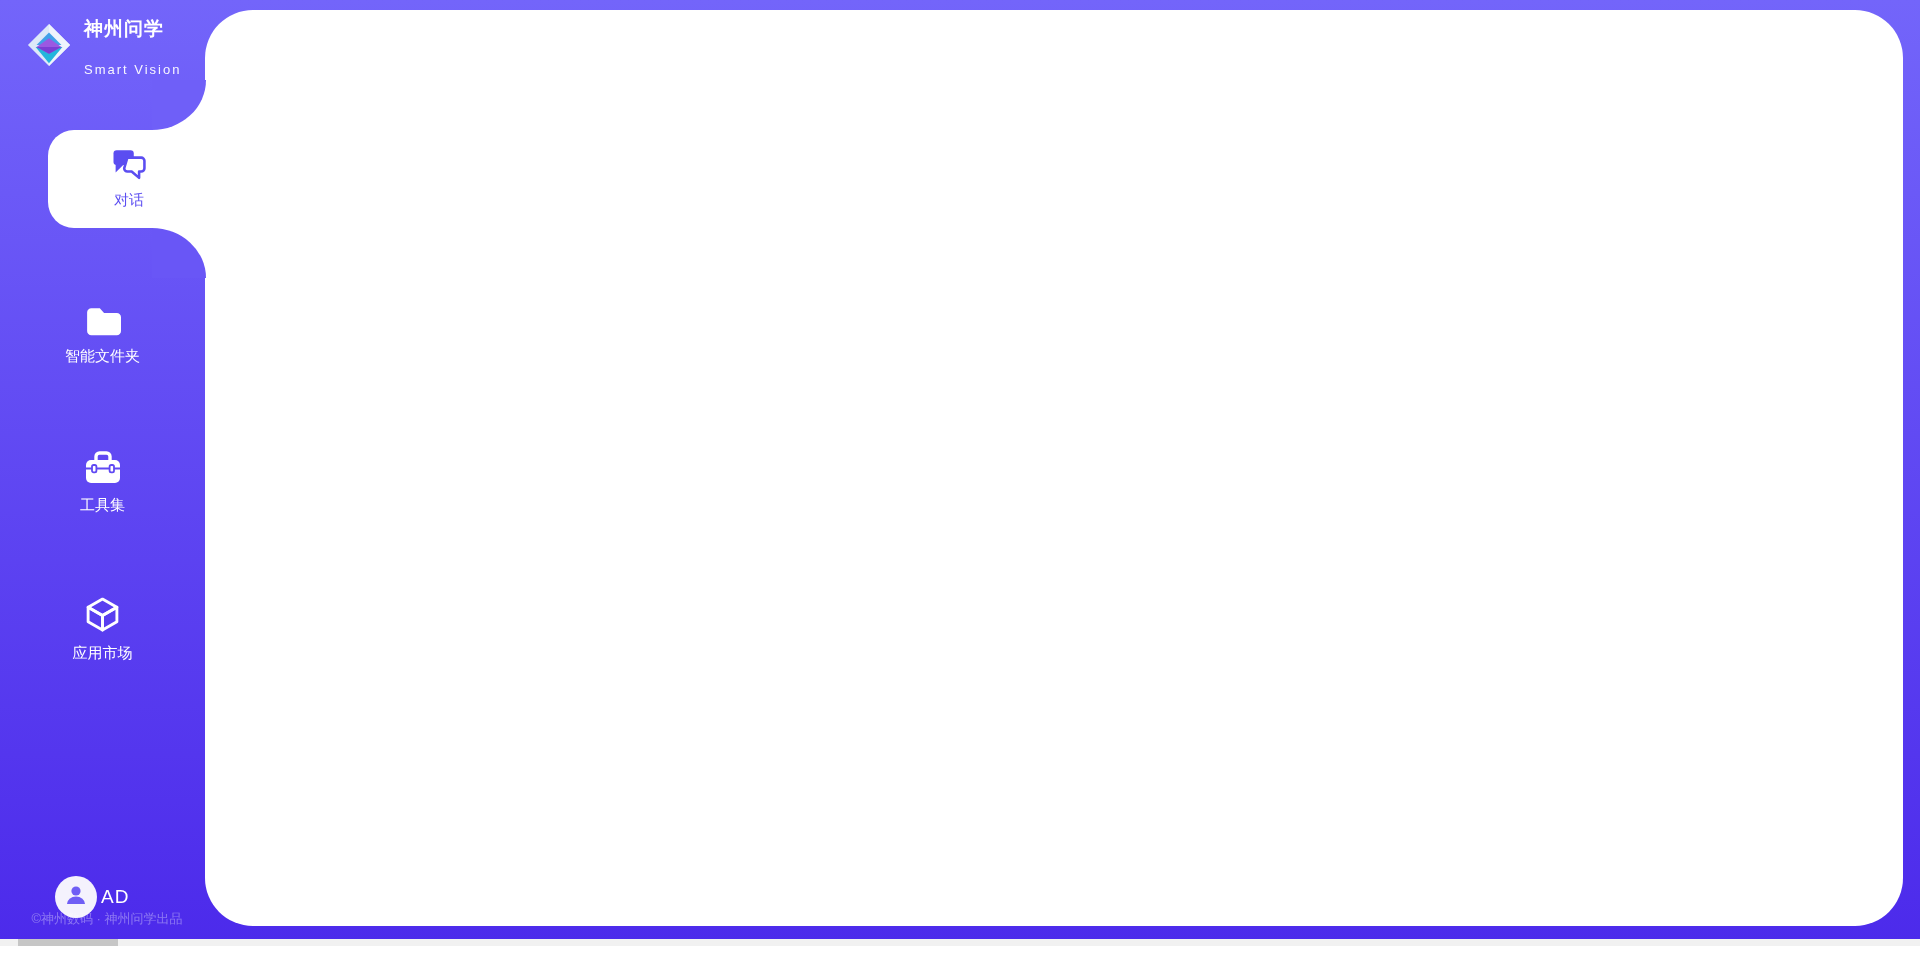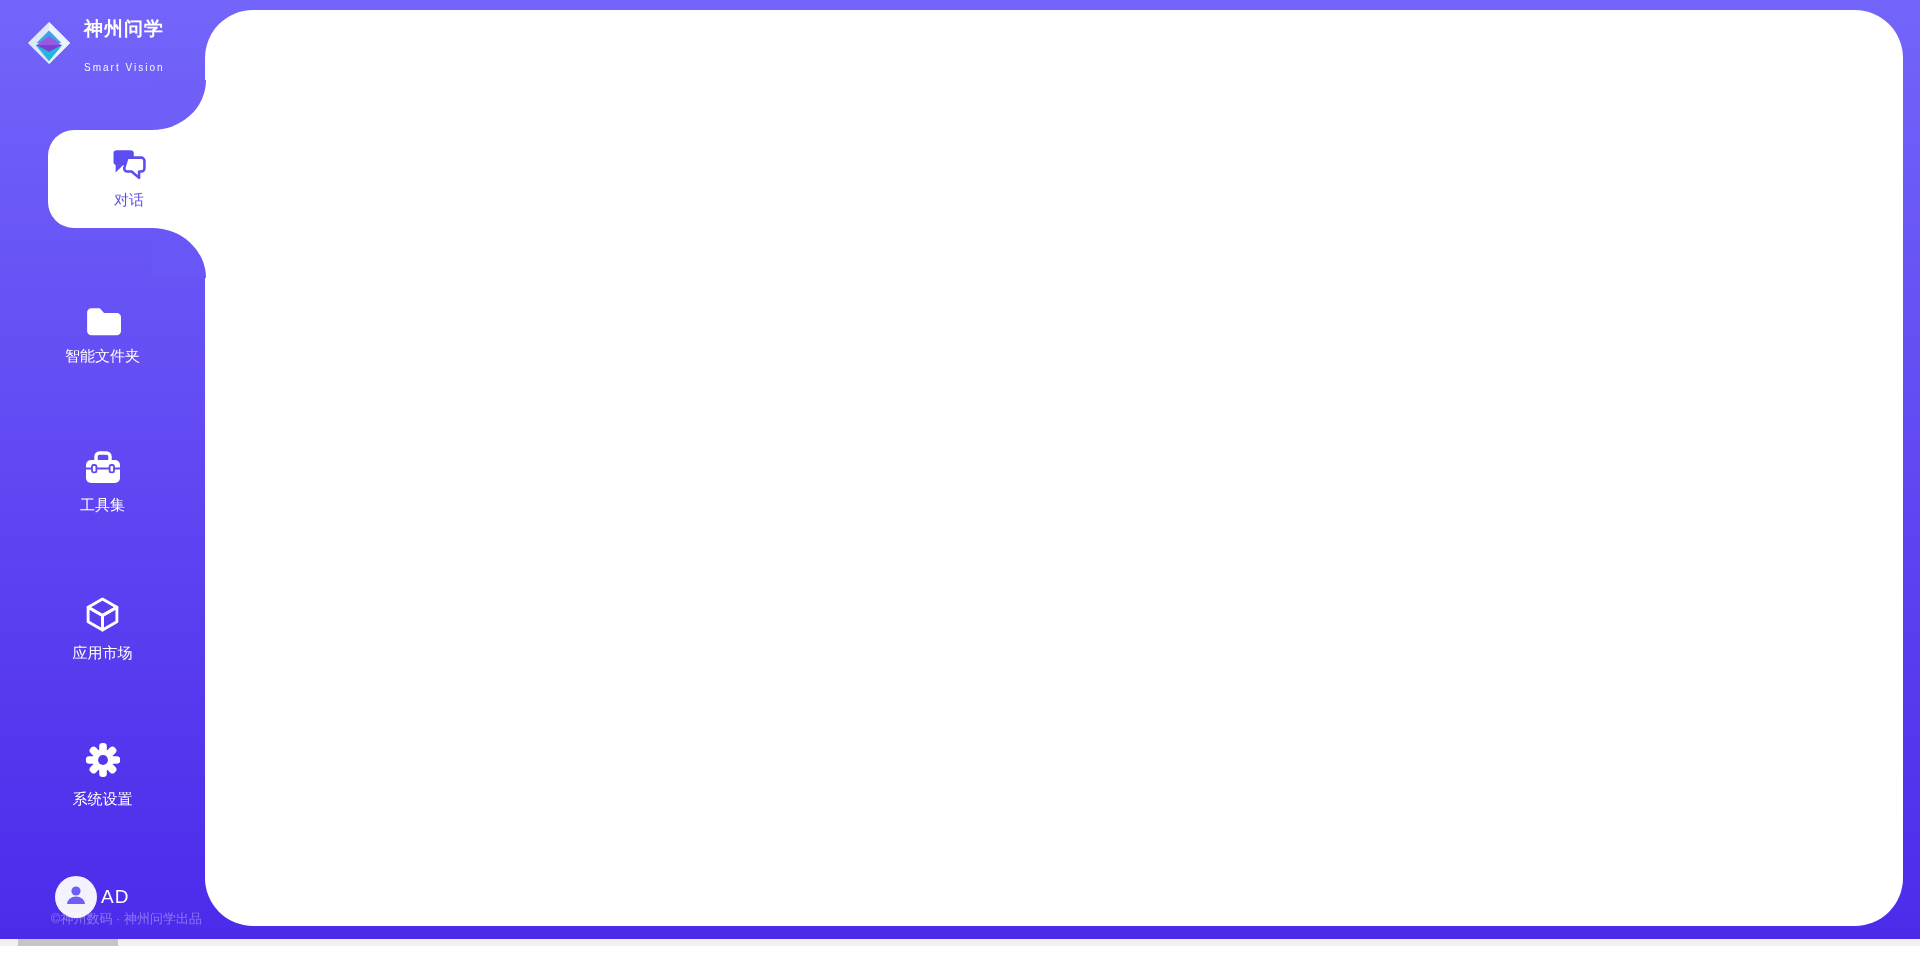--- a/index.html
+++ b/index.html
@@ -12,21 +12,21 @@
   
   .content-area { position:absolute; left:205px; top:10px; right:17px; bottom:20px;
                   background:#ffffff; border-radius:48px; z-index:1; }
 
   
   .sidebar { position:absolute; left:0; top:0; width:205px; height:100%; z-index:3; }
 
   .brand { position:absolute; left:26px; top:16px; display:flex; align-items:center; gap:12px; }
   .brand-text { color:#fff; }
   .brand-title { font-size:19px; font-weight:700; letter-spacing:1px; }
-  .brand-sub { font-size:10px; letter-spacing:2px; margin-top:20px; opacity:.95; }
+  .brand-sub { font-size:13px; letter-spacing:2px; margin-top:20px; opacity:.95; }
 
   .nav-tab-active { position:absolute; left:48px; top:130px; width:162px; height:98px;
                     background:#fff; border-radius:26px 0 0 26px; z-index:2;
                     display:flex; flex-direction:column; align-items:center; justify-content:center;
                     gap:7px; cursor:pointer; }
   .nav-tab-active .nav-label { color:#5b4df1; font-size:15px; }
 
   .fillet { position:absolute; left:152px; width:54px; height:50px; background:#fff; z-index:1; }
   .fillet.top { top:80px; }
   .fillet.top::before { content:''; position:absolute; inset:0; background:#6f5ff8;
@@ -41,21 +41,21 @@
   .nav-item.tools    { top:451px; }
   .nav-item.apps     { top:596px; }
   .nav-item.settings { top:741px; }
 
   .user-row { position:absolute; left:55px; top:876px; display:flex; align-items:center;
               gap:4px; cursor:pointer; }
   .avatar { width:42px; height:42px; border-radius:50%; background:#f4f2fd;
             display:flex; align-items:center; justify-content:center; }
   .user-name { color:#fff; font-size:19px; letter-spacing:1px; }
 
-  .copyright { position:absolute; left:12px; bottom:18px; width:190px; text-align:right;
+  .copyright { position:absolute; left:12px; bottom:18px; width:190px; text-align:center;
                color:rgba(255,255,255,.35); font-size:13px; white-space:nowrap; }
 
   
   .hero { position:absolute; left:366px; top:156px; display:flex; align-items:center; gap:24px; }
   .hero-title { font-size:25px; font-weight:700; color:#15171c; letter-spacing:.5px; }
 
   
   .cards { position:absolute; left:367px; top:266px; width:943px;
            display:grid; grid-template-columns:1fr 1fr; column-gap:14px; row-gap:20px; }
   .card { height:130px; background:#fff; border:1px solid #e9eaf2; border-radius:10px;
@@ -158,35 +158,20 @@
       <span>
         <svg width="37" height="37" viewBox="0 0 36 36" fill="none" stroke="#fff" stroke-width="2.8" stroke-linejoin="round">
           <polygon points="18,3 32,11 18,19 4,11"></polygon>
           <polygon points="4,11 4,25 18,33 18,19"></polygon>
           <polygon points="32,11 32,25 18,33 18,19"></polygon>
         </svg>
       </span>
       <span class="nav-label">应用市场</span>
     </div>
 
-    <div class="nav-item settings">
-      <span>
-        <svg width="38" height="38" viewBox="0 0 40 40">
-          <g fill="#fff">
-            <rect x="16" y="2" width="8" height="36" rx="3.5"></rect>
-            <rect x="16" y="2" width="8" height="36" rx="3.5" transform="rotate(45 20 20)"></rect>
-            <rect x="16" y="2" width="8" height="36" rx="3.5" transform="rotate(90 20 20)"></rect>
-            <rect x="16" y="2" width="8" height="36" rx="3.5" transform="rotate(135 20 20)"></rect>
-            <circle cx="20" cy="20" r="11"></circle>
-          </g>
-          <circle cx="20" cy="20" r="5.2" fill="#5537ee"></circle>
-        </svg>
-      </span>
-      <span class="nav-label">系统设置</span>
-    </div>
 
     <div class="user-row">
       <span class="avatar">
         <span>
           <svg width="26" height="26" viewBox="0 0 26 26">
             <circle cx="13" cy="9" r="4.6" fill="#6f5ef5"></circle>
             <path d="M4 22 a9 7.5 0 0 1 18 0 z" fill="#6f5ef5"></path>
           </svg>
         </span>
       </span>

